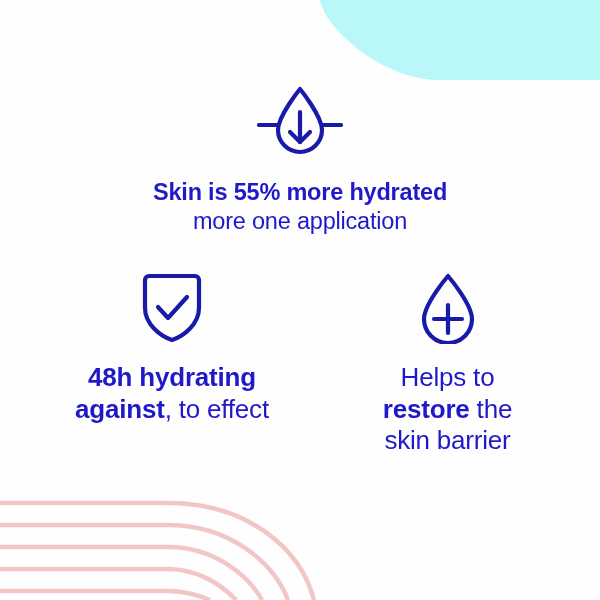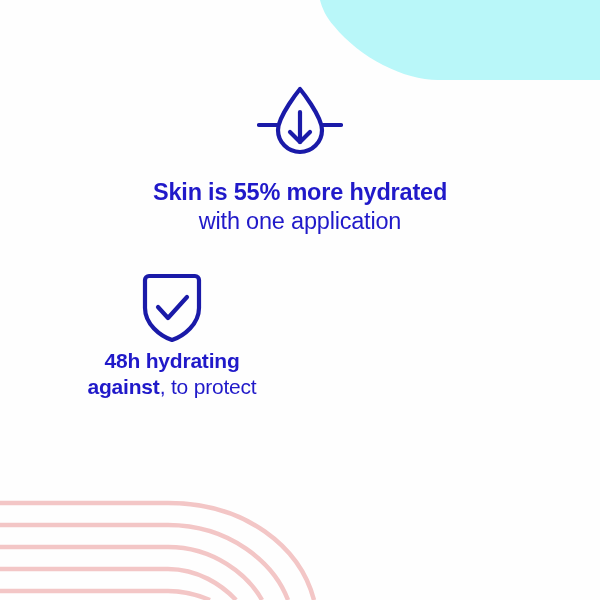--- a/index.html
+++ b/index.html
@@ -83,22 +83,22 @@
     color: #2019c9;
     line-height: 1.22;
     letter-spacing: -0.2px;
   }
   .caption-hero {
     margin-top: 20px;
     font-size: 23.5px;
     font-weight: 400;
   }
   .caption-sub {
-    margin-top: 4px;
-    font-size: 21px;
+    margin-top: 18px;
+    font-size: 26px;
     font-weight: 400;
   }
   .caption b {
     font-weight: 700;
   }
   .caption .line {
     display: block;
     white-space: nowrap;
   }
 </style>
@@ -135,34 +135,50 @@
             <path d="M43 5 C43 5 21 32 21 46 C21 58.2 30.9 68 43 68 C55.1 68 65 58.2 65 46 C65 32 43 5 43 5 Z"></path>
             <line x1="2" y1="41" x2="20" y2="41"></line>
             <line x1="66" y1="41" x2="84" y2="41"></line>
             <line x1="43" y1="28" x2="43" y2="58"></line>
             <polyline points="33,48 43,58 53,48"></polyline>
           </g>
         </svg>
       </div>
       <div class="caption caption-hero">
         <span class="line"><b>Skin is 55% more hydrated</b></span>
-        <span class="line"><span>with one application</span></span>
+        <span class="line"><span>more one application</span></span>
       </div>
     </div>
 
     <div class="block block-left">
       <div class="icon-wrap">
         <svg width="66" height="72" viewBox="0 0 66 72" aria-hidden="true">
           <g fill="none" stroke="#1a1aa8" stroke-width="4.2" stroke-linecap="round" stroke-linejoin="round">
             <path d="M6 8 C6 5.8 7.8 4 10 4 L56 4 C58.2 4 60 5.8 60 8 L60 36 C60 52 45 64 33 68 C21 64 6 52 6 36 Z"></path>
             <polyline points="19,35 29,46 48,25"></polyline>
           </g>
         </svg>
       </div>
       <div class="caption caption-sub">
         <span class="line"><b>48h hydrating</b></span>
-        <span class="line"><b>against</b><span>, to protect</span></span>
+        <span class="line"><b>against</b><span>, to effect</span></span>
       </div>
     </div>
 
+    <div class="block block-right">
+      <div class="icon-wrap">
+        <svg width="64" height="72" viewBox="0 0 64 72" aria-hidden="true">
+          <g fill="none" stroke="#1a1aa8" stroke-width="4.2" stroke-linecap="round" stroke-linejoin="round">
+            <path d="M32 4 C32 4 8 32 8 47 C8 60.3 18.7 71 32 71 C45.3 71 56 60.3 56 47 C56 32 32 4 32 4 Z"></path>
+            <line x1="32" y1="33" x2="32" y2="61"></line>
+            <line x1="18" y1="47" x2="46" y2="47"></line>
+          </g>
+        </svg>
+      </div>
+      <div class="caption caption-sub">
+        <span class="line"><span>Helps to</span></span>
+        <span class="line"><b>restore</b><span> the</span></span>
+        <span class="line"><span>skin barrier</span></span>
+      </div>
+    </div>
 
   </div>
 </div>
 
 </body></html>

